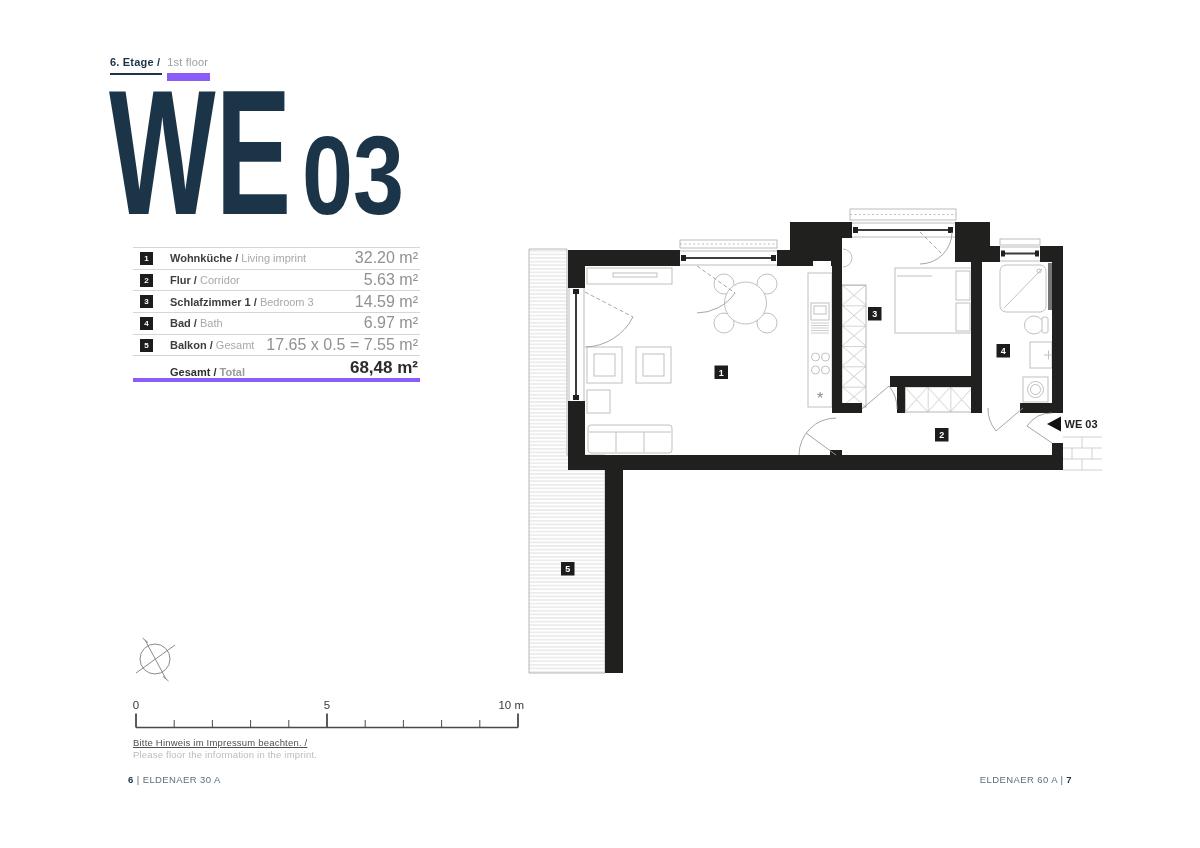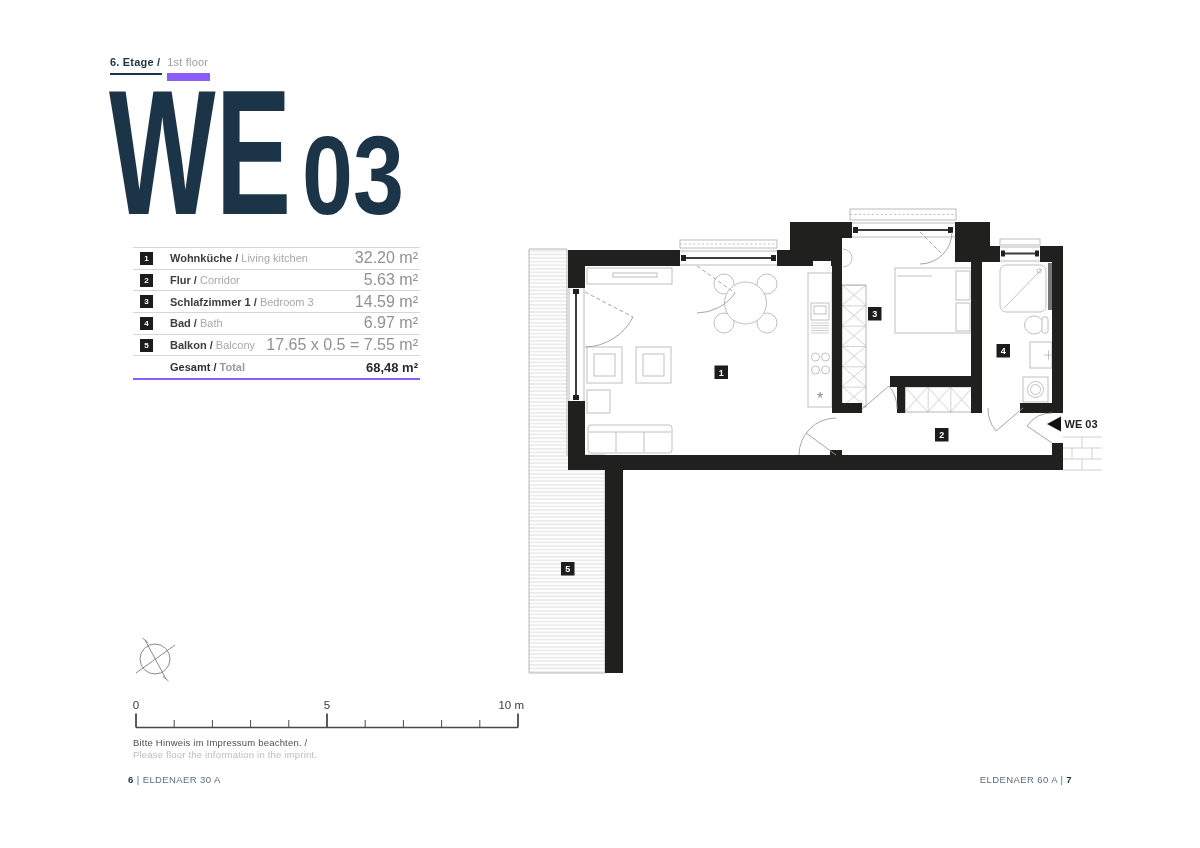--- a/index.html
+++ b/index.html
@@ -18,34 +18,34 @@
   
   .room-table{position:absolute;left:133px;top:247px;width:287px;}
   .r-row{display:flex;align-items:center;height:20.7px;border-bottom:1px solid #d6d6d6;font-size:11px;}
   .r-row:first-child{border-top:1px solid #d6d6d6;}
   .badge{width:13px;height:13px;background:#1c1c1c;color:#fff;font-size:8px;font-weight:bold;
          display:flex;align-items:center;justify-content:center;margin:0 17px 0 7px;flex:0 0 13px;}
   .lab{white-space:nowrap;}
   .lab .de{color:#3d3d3d;font-weight:bold;}
   .lab .en{color:#a8a8a8;}
   .val{margin-left:auto;color:#919191;font-size:16px;padding-right:2px;white-space:nowrap;}
-  .total-row{display:flex;align-items:center;height:21.5px;border-bottom:2px solid #8b5cf6;font-size:11px;}
+  .total-row{display:flex;align-items:flex-end;height:21.5px;border-bottom:4px solid #8b5cf6;font-size:11px;}
   .total-row .lab{margin-left:37px;}
   .total-row .de{color:#2f2f2f;font-weight:bold;}
   .total-row .en{color:#9b9b9b;font-weight:bold;}
-  .total-row .val{color:#2b2b2b;font-weight:bold;font-size:13px;}
+  .total-row .val{color:#2b2b2b;font-weight:bold;font-size:17px;}
   
   .plan-svg{position:absolute;left:520px;top:200px;}
   .plan-svg text{font-family:"Liberation Sans","DejaVu Sans",sans-serif;}
   
   .compass-svg{position:absolute;left:130px;top:634px;}
   .scale-svg{position:absolute;left:120px;top:698px;}
   .scale-svg text{font-size:11.5px;fill:#3a3a3a;}
   .note{position:absolute;left:133px;top:737px;font-size:9.5px;line-height:12px;letter-spacing:.2px;}
-  .note .de{color:#4f4f4f;}
+  .note .de{color:#4f4f4f;text-decoration:underline;}
   .note .en{color:#bcbcbc;}
   .footer{position:absolute;top:774px;font-size:9.5px;letter-spacing:.4px;color:#5c6e7a;}
   .footer.left{left:128px;}
   .footer.right{right:128px;text-align:left;}
   .footer .pg{color:#1b3447;font-weight:bold;}
 </style>
 </head>
 <body>
 
 <div class="floor-head">
@@ -53,41 +53,41 @@
 </div>
 
 <svg class="title-svg" width="340" height="150">
   <text x="3" y="138" font-size="178" textLength="182" lengthAdjust="spacingAndGlyphs">WE</text>
   <text x="196" y="138" font-size="112" textLength="102" lengthAdjust="spacingAndGlyphs">03</text>
 </svg>
 
 <div class="room-table">
   <div class="r-row">
     <span class="badge">1</span>
-    <span class="lab"><span class="de">Wohnküche /</span> <span class="en">Living kitchen</span></span>
+    <span class="lab"><span class="de">Wohnküche /</span> <span class="en">Living imprint</span></span>
     <span class="val">32.20 m²</span>
   </div>
   <div class="r-row">
     <span class="badge">2</span>
     <span class="lab"><span class="de">Flur /</span> <span class="en">Corridor</span></span>
     <span class="val">5.63 m²</span>
   </div>
   <div class="r-row">
     <span class="badge">3</span>
     <span class="lab"><span class="de">Schlafzimmer 1 /</span> <span class="en">Bedroom 3</span></span>
     <span class="val">14.59 m²</span>
   </div>
   <div class="r-row">
     <span class="badge">4</span>
     <span class="lab"><span class="de">Bad /</span> <span class="en">Bath</span></span>
     <span class="val">6.97 m²</span>
   </div>
   <div class="r-row">
     <span class="badge">5</span>
-    <span class="lab"><span class="de">Balkon /</span> <span class="en">Balcony</span></span>
+    <span class="lab"><span class="de">Balkon /</span> <span class="en">Gesamt</span></span>
     <span class="val">17.65 x 0.5 = 7.55 m²</span>
   </div>
   <div class="total-row">
     <span class="lab"><span class="de">Gesamt /</span> <span class="en">Total</span></span>
     <span class="val">68,48 m²</span>
   </div>
 </div>
 
 <svg class="plan-svg" width="600" height="490" viewBox="520 200 600 490">
   <defs>

